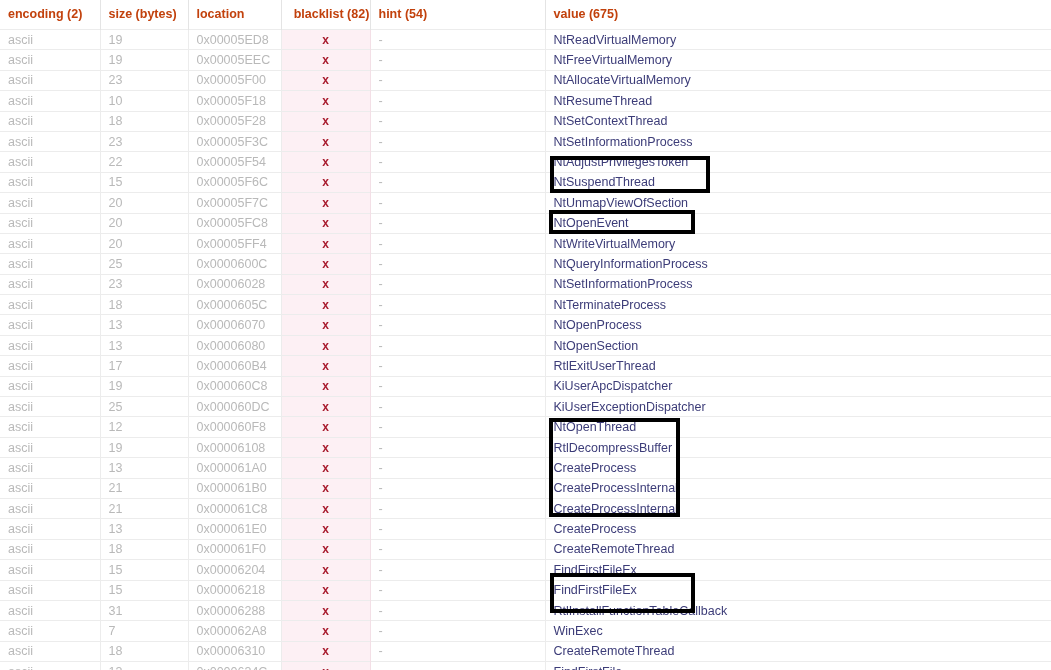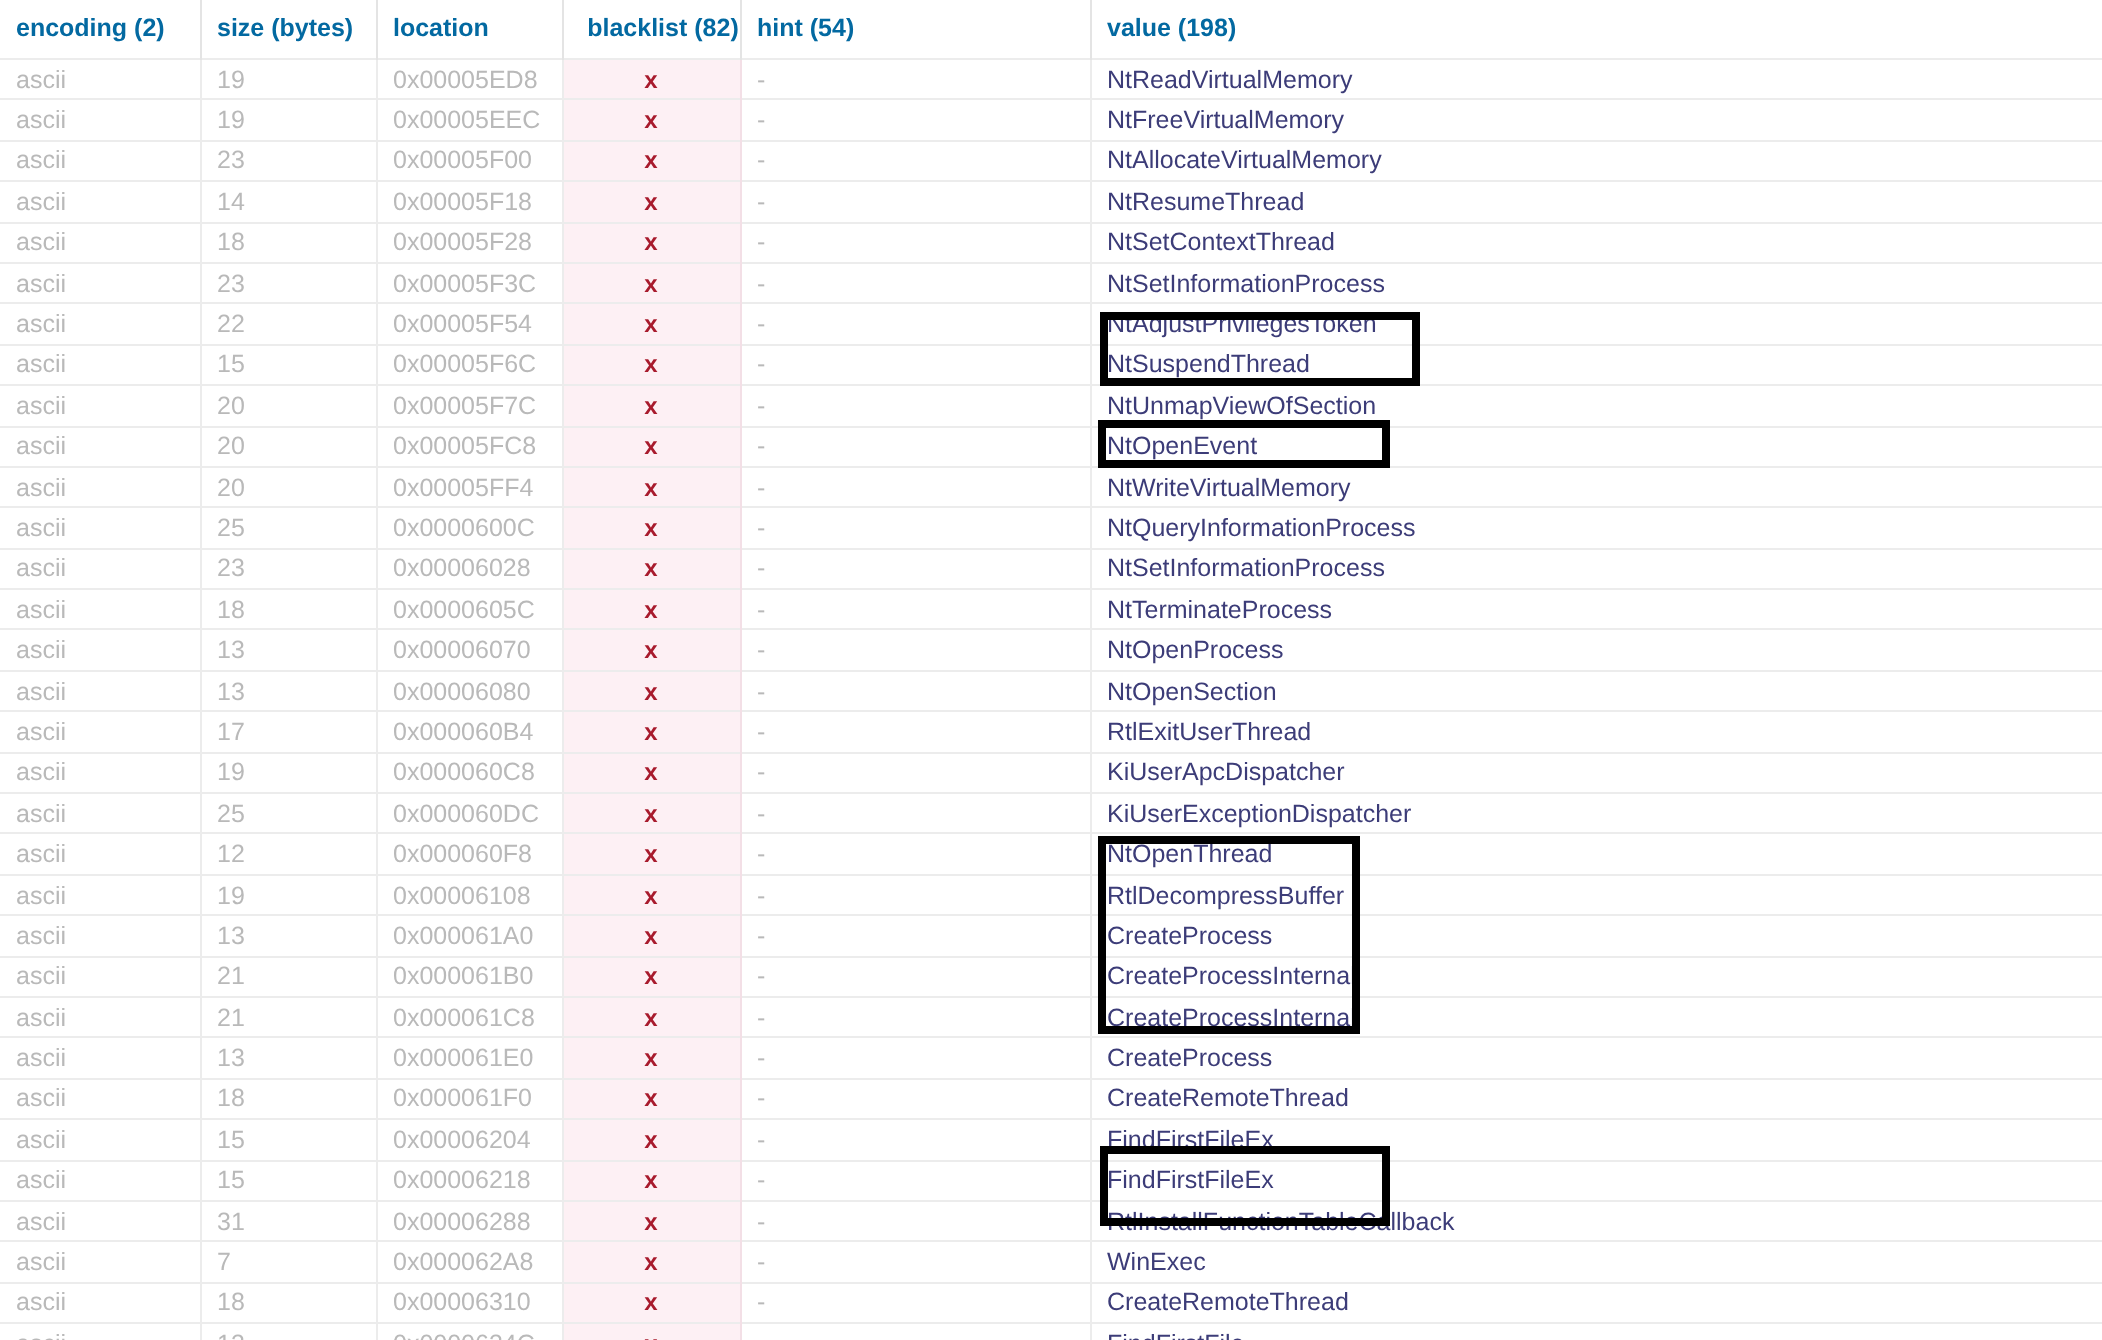--- a/index.html
+++ b/index.html
@@ -35,21 +35,21 @@
   table.grid col.c-size      { width: 88px;  }
   table.grid col.c-location  { width: 93px;  }
   table.grid col.c-blacklist { width: 89px;  }
   table.grid col.c-hint      { width: 175px; }
   table.grid col.c-value     { width: 506px; }
 
   thead th {
     text-align: left;
     font-weight: bold;
     font-size: 12.5px;
-    color: #0369a1;
+    color: #c2410c;
     padding: 4px 0 5px 8px;
     height: 20px;
     vertical-align: middle;
     background: #ffffff;
     border-right: 1px solid #e4e4e4;
     white-space: nowrap;
   }
   thead th.th-blacklist {
     text-align: center;
     padding-left: 12px;
@@ -117,21 +117,21 @@
       <col class="c-hint">
       <col class="c-value">
     </colgroup>
     <thead>
       <tr>
         <th class="th-encoding">encoding (2)</th>
         <th class="th-size">size (bytes)</th>
         <th class="th-location">location</th>
         <th class="th-blacklist">blacklist (82)</th>
         <th class="th-hint">hint (54)</th>
-        <th class="th-value">value (198)</th>
+        <th class="th-value">value (675)</th>
       </tr>
     </thead>
     <tbody id="table-body">
         <tr>
           <td class="cell-encoding">ascii</td>
           <td class="cell-size">19</td>
           <td class="cell-location">0x00005ED8</td>
           <td class="cell-blacklist">x</td>
           <td class="cell-hint">-</td>
           <td class="cell-value"><span class="fn">NtReadVirtualMemory</span></td>
@@ -147,21 +147,21 @@
         <tr>
           <td class="cell-encoding">ascii</td>
           <td class="cell-size">23</td>
           <td class="cell-location">0x00005F00</td>
           <td class="cell-blacklist">x</td>
           <td class="cell-hint">-</td>
           <td class="cell-value"><span class="fn">NtAllocateVirtualMemory</span></td>
         </tr>
         <tr>
           <td class="cell-encoding">ascii</td>
-          <td class="cell-size">14</td>
+          <td class="cell-size">10</td>
           <td class="cell-location">0x00005F18</td>
           <td class="cell-blacklist">x</td>
           <td class="cell-hint">-</td>
           <td class="cell-value"><span class="fn">NtResumeThread</span></td>
         </tr>
         <tr>
           <td class="cell-encoding">ascii</td>
           <td class="cell-size">18</td>
           <td class="cell-location">0x00005F28</td>
           <td class="cell-blacklist">x</td>

